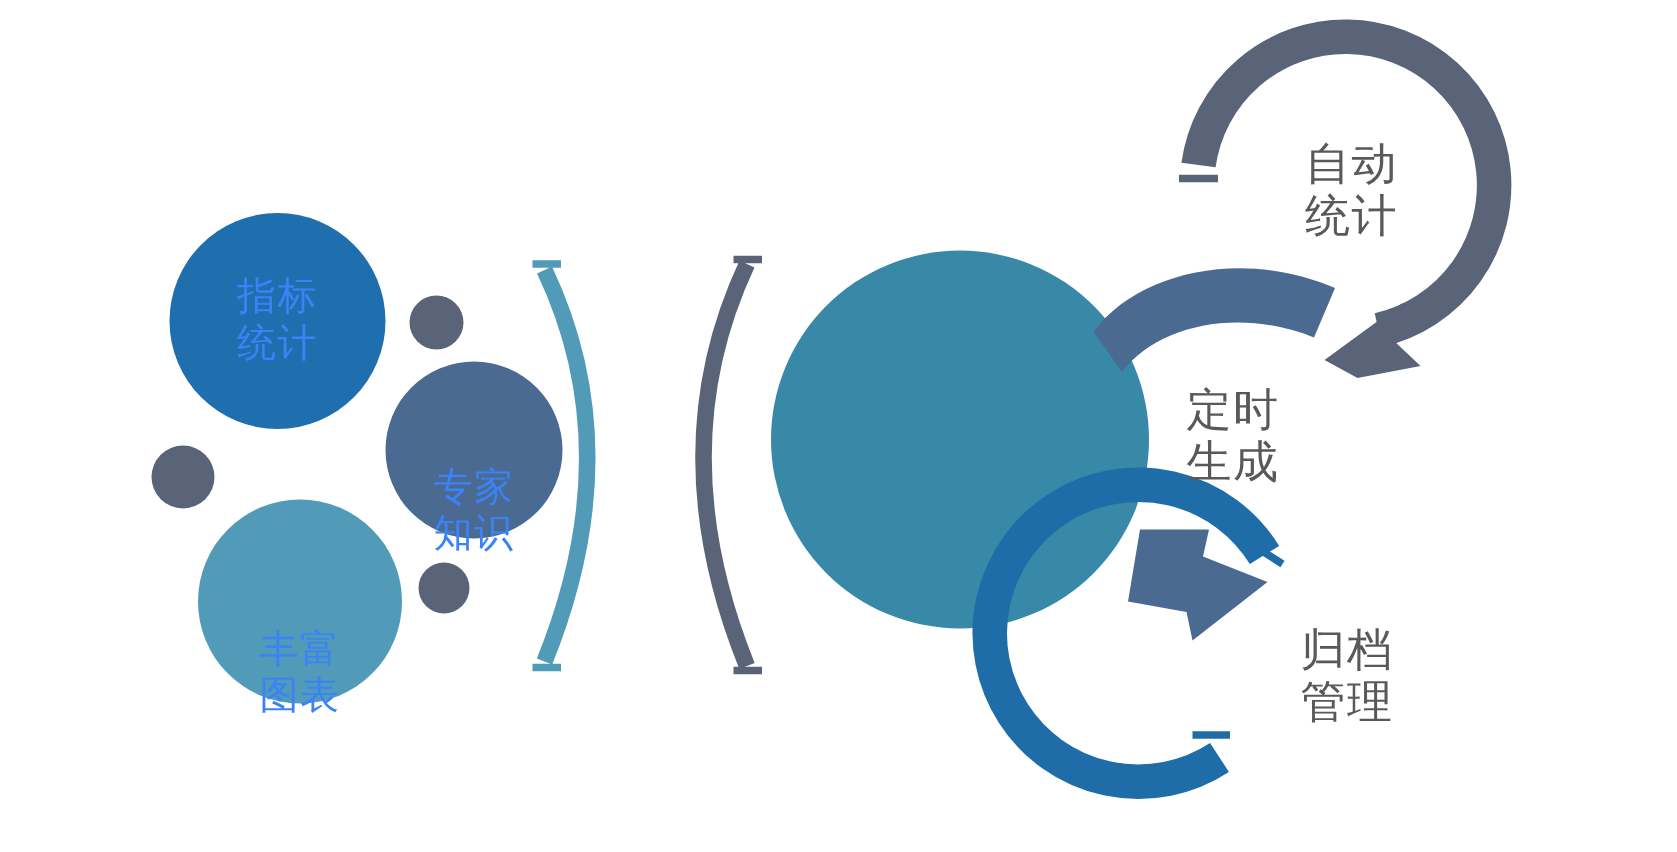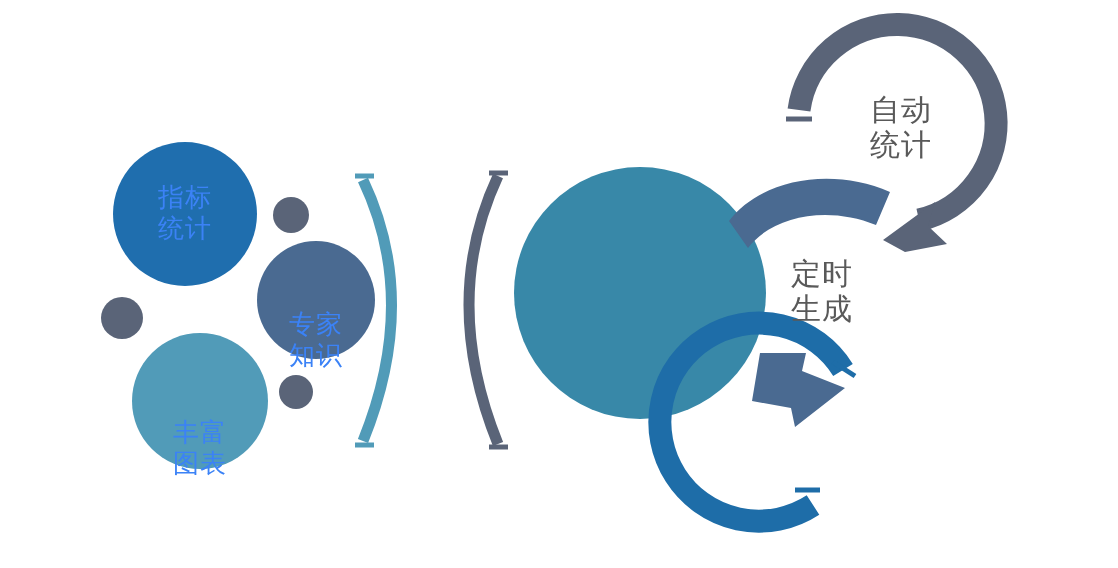--- a/index.html
+++ b/index.html
@@ -115,17 +115,19 @@
   <div class="lbl lbl-white bubble-label" style="left:256px; top:268px; width:120px;margin-top:41px;">专家
 知识</div>
 
   <div class="lbl lbl-white bubble-label" style="left:132px; top:369px; width:136px;margin-top:48px;">丰富
 图表</div>
 
 
   <div class="lbl lbl-dark ring-label" style="left:843px; top:76px; width:116px;">自动
 统计</div>
 
+  <div class="lbl lbl-dark ring-label" style="left:840px; top:400px; width:116px;">归档
+管理</div>
 
   <div class="lbl lbl-dark mid-label" style="left:764px; top:240px; width:116px;">定时
 生成</div>
 
 </div>
 
 </body></html>

